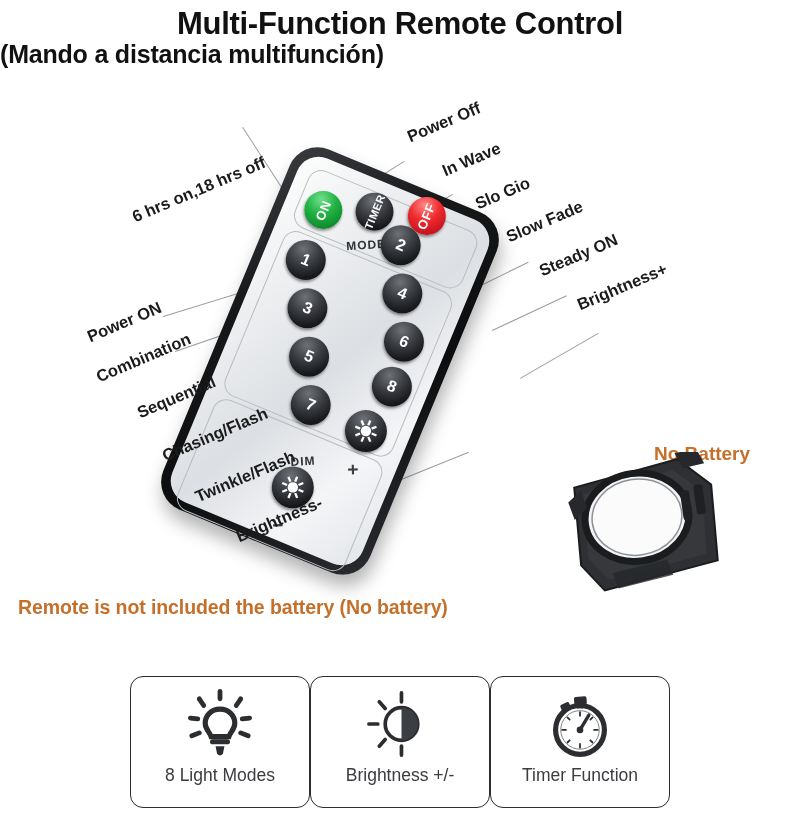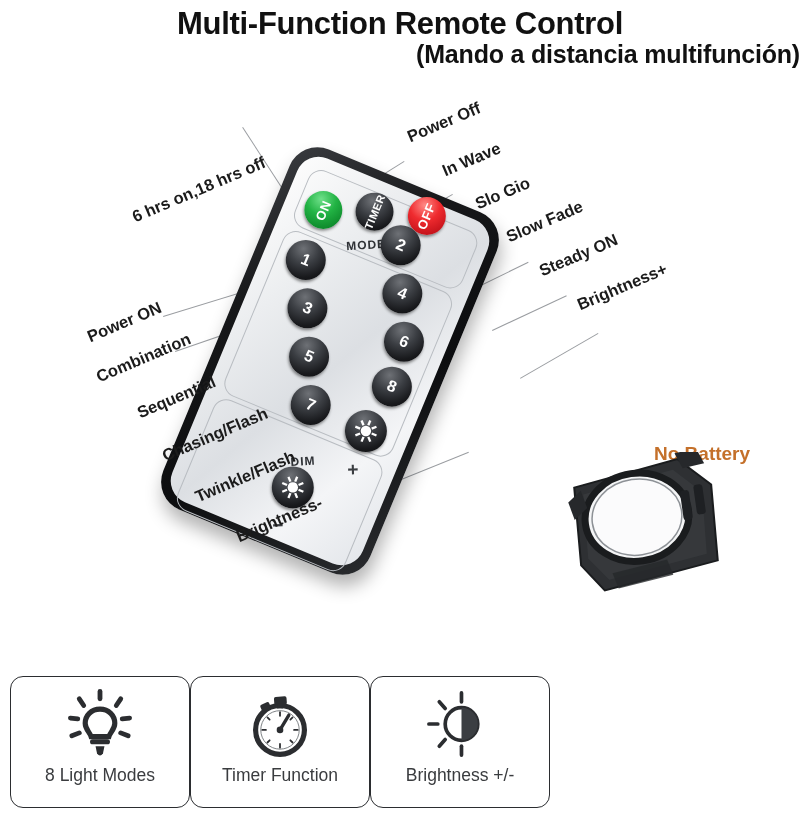--- a/index.html
+++ b/index.html
@@ -10,21 +10,21 @@
   }
   #stage{position:absolute;left:0;top:0;width:800px;height:819px;}
 
   
   .title{
     position:absolute;left:0;top:6px;width:800px;text-align:center;
     font-size:31px;font-weight:bold;color:#111;letter-spacing:-0.3px;
     white-space:nowrap;
   }
   .subtitle{
-    position:absolute;left:0;top:40px;width:800px;text-align:right;
+    position:absolute;left:0;top:40px;width:800px;text-align:left;
     font-size:25px;font-weight:bold;color:#111;letter-spacing:-0.2px;
     white-space:nowrap;
   }
 
   
   #remote-wrap{
     position:absolute;left:176px;top:168px;width:404px;height:392px;
   }
   .remote-body{
     position:absolute;left:42px;top:-2px;width:224px;height:390px;
@@ -105,21 +105,21 @@
   .warn{
     position:absolute;left:18px;font-size:19.5px;font-weight:bold;
     color:#c4702a;white-space:nowrap;letter-spacing:-0.1px;
   }
   .warn1{top:596px;}
   .warn2{top:622px;font-size:18.5px;}
 
   
   #features{
     position:absolute;left:10px;top:676px;width:780px;height:134px;
-    display:flex;justify-content:flex-start;
+    display:flex;justify-content:center;
   }
   .fbox{
     width:180px;height:132px;border:1.8px solid #2b2d30;border-radius:13px;
     background:#fff;position:relative;
     display:flex;flex-direction:column;align-items:center;justify-content:flex-start;
     box-sizing:border-box;
   }
   .fbox .ficon{
     height:82px;display:flex;align-items:center;justify-content:center;
     margin-top:6px;
@@ -266,20 +266,21 @@
         <ellipse cx="72" cy="64" rx="45" ry="38" fill="#fbfbfc" stroke="#8d9196" stroke-width="1.5"></ellipse>
         <rect x="118" y="44" width="9" height="30" rx="3" fill="#1e2023"></rect>
         <rect x="132" y="40" width="9" height="30" rx="3" fill="#1e2023"></rect>
         <path d="M6 40 L20 30 L24 48 L10 58 Z" fill="#26282b"></path>
         <path d="M118 6 L140 4 L146 20 L124 22 Z" fill="#26282b"></path>
         <path d="M40 116 L96 110 L100 126 L44 132 Z" fill="#26282b" opacity=".8"></path>
       </g>
     </svg>
   </div>
 
+  <div class="warn warn1">Remote is not included the battery (No battery)</div>
 
   <div id="features">
 
     <div class="fbox">
       <div class="ficon">
         <svg viewBox="0 0 100 100" width="74" height="74">
           <g stroke="#2b2d30" stroke-width="7" stroke-linecap="round" fill="none">
             <path d="M50 30 C38 30 30 39 30 49 C30 57 36 61 38 67 L62 67 C64 61 70 57 70 49 C70 39 62 30 50 30 Z"></path>
             <line x1="40" y1="74" x2="60" y2="74"></line>
           </g>
@@ -289,20 +290,37 @@
             <line x1="22" y1="16" x2="28" y2="25"></line>
             <line x1="78" y1="16" x2="72" y2="25"></line>
             <line x1="10" y1="42" x2="20" y2="43"></line>
             <line x1="90" y1="42" x2="80" y2="43"></line>
             <line x1="12" y1="66" x2="22" y2="62"></line>
             <line x1="88" y1="66" x2="78" y2="62"></line>
           </g>
         </svg>
       </div>
       <div class="flabel">8 Light Modes</div>
+    </div>
+
+    <div class="fbox">
+      <div class="ficon">
+        <svg viewBox="0 0 100 100" width="74" height="74">
+          <circle cx="52" cy="50" r="22" fill="#fff" stroke="#2b2d30" stroke-width="5"></circle>
+          <path d="M52 28 A22 22 0 0 1 52 72 Z" fill="#3b3e42"></path>
+          <g stroke="#2b2d30" stroke-width="5" stroke-linecap="round">
+            <line x1="52" y1="8" x2="52" y2="20"></line>
+            <line x1="52" y1="80" x2="52" y2="92"></line>
+            <line x1="22" y1="20" x2="30" y2="29"></line>
+            <line x1="22" y1="80" x2="30" y2="71"></line>
+            <line x1="8" y1="50" x2="20" y2="50"></line>
+          </g>
+        </svg>
+      </div>
+      <div class="flabel">Brightness +/-</div>
     </div>
 
     <div class="fbox">
       <div class="ficon">
         <svg viewBox="0 0 100 100" width="74" height="74">
           <circle cx="50" cy="58" r="33" fill="#fff" stroke="#2b2d30" stroke-width="7"></circle>
           <circle cx="50" cy="58" r="26" fill="#fff" stroke="#6f7377" stroke-width="1.2"></circle>
           <g stroke="#2b2d30" stroke-width="2.4" stroke-linecap="round">
             <line x1="50" y1="34" x2="50" y2="39"></line>
             <line x1="50" y1="77" x2="50" y2="82"></line>
@@ -316,33 +334,16 @@
           <line x1="50" y1="58" x2="62" y2="38" stroke="#2b2d30" stroke-width="4.5" stroke-linecap="round"></line>
           <circle cx="50" cy="58" r="4.5" fill="#2b2d30"></circle>
           <rect x="42" y="13" width="17" height="11" rx="2.5" fill="#2b2d30" transform="rotate(-4 50 18)"></rect>
           <rect x="24" y="22" width="13" height="10" rx="2.5" fill="#2b2d30" transform="rotate(-24 30 27)"></rect>
           <rect x="46" y="22" width="8" height="7" fill="#2b2d30"></rect>
         </svg>
       </div>
       <div class="flabel">Timer Function</div>
     </div>
 
-    <div class="fbox">
-      <div class="ficon">
-        <svg viewBox="0 0 100 100" width="74" height="74">
-          <circle cx="52" cy="50" r="22" fill="#fff" stroke="#2b2d30" stroke-width="5"></circle>
-          <path d="M52 28 A22 22 0 0 1 52 72 Z" fill="#3b3e42"></path>
-          <g stroke="#2b2d30" stroke-width="5" stroke-linecap="round">
-            <line x1="52" y1="8" x2="52" y2="20"></line>
-            <line x1="52" y1="80" x2="52" y2="92"></line>
-            <line x1="22" y1="20" x2="30" y2="29"></line>
-            <line x1="22" y1="80" x2="30" y2="71"></line>
-            <line x1="8" y1="50" x2="20" y2="50"></line>
-          </g>
-        </svg>
-      </div>
-      <div class="flabel">Brightness +/-</div>
-    </div>
-
 
   </div>
 
 </div>
 
 </body></html>

